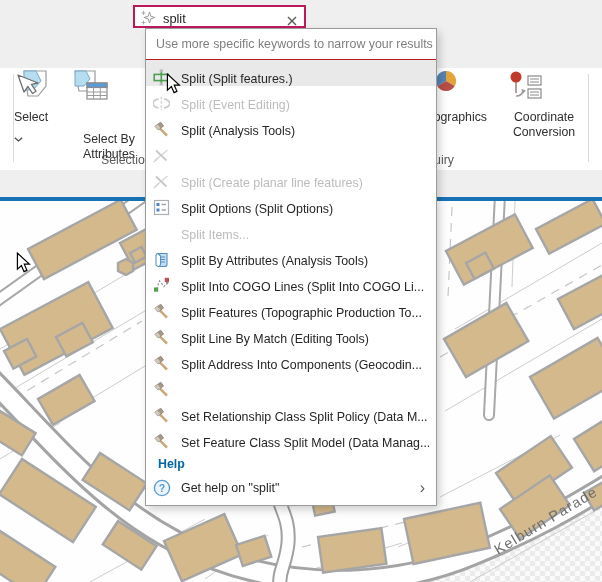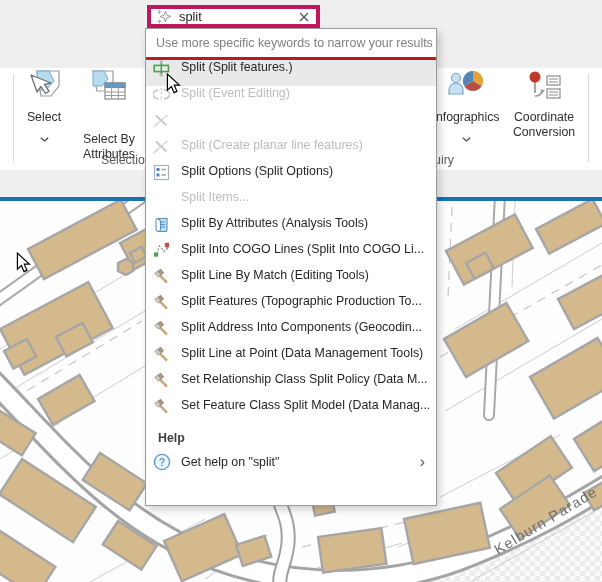--- a/index.html
+++ b/index.html
@@ -7,45 +7,45 @@
         font-family:"Liberation Sans","DejaVu Sans",sans-serif;background:#f0eff0;}
 
   
   .band-top{position:absolute;left:0;top:0;width:602px;height:68px;background:#f0eff0;}
   .ribbon{position:absolute;left:0;top:68px;width:602px;height:102px;background:#ffffff;}
   .ribbon-gap{position:absolute;left:0;top:170px;width:602px;height:27px;background:#f0eff0;}
   .blue-bar{position:absolute;left:0;top:197px;width:602px;height:4px;background:#1672b4;}
   .map{position:absolute;left:0;top:201px;width:602px;height:381px;background:#ffffff;}
 
   
-  .rb{position:absolute;display:flex;flex-direction:column;align-items:center;gap:2px;}
+  .rb{position:absolute;display:flex;flex-direction:column;align-items:flex-start;gap:2px;}
   .rb .lbl{font-size:12.3px;color:#2f2f2f;text-align:center;line-height:1.18;}
   .chev-dn{margin-top:1px;}
   .divider{position:absolute;width:1px;background:#dadada;}
   .grp-label{position:absolute;font-size:12.3px;color:#5a5a5a;white-space:nowrap;}
 
   
-  .search-box{position:absolute;left:147px;top:5px;width:173px;height:23px;background:#fff;
-              border:4px solid #be185d;display:flex;align-items:center;z-index:6;box-sizing:border-box;}
+  .search-box{position:absolute;left:133px;top:5px;width:173px;height:23px;background:#fff;
+              border:2px solid #be185d;display:flex;align-items:flex-end;z-index:6;box-sizing:border-box;}
   .search-box .sp{margin-left:5px;display:flex;}
   .search-box .val{font-size:12.8px;color:#1e1e1e;margin-left:7px;flex:1;}
   .search-box .x{margin-right:7px;display:flex;cursor:default;}
 
   
   .dropdown{position:absolute;left:145px;top:28px;width:292px;height:478px;background:#fff;
             border:1px solid #9b9b9b;box-shadow:3px 4px 8px rgba(0,0,0,.18);z-index:5;box-sizing:border-box;}
   .hint{height:31px;display:flex;align-items:center;padding-left:10px;color:#7f7f7f;
-        font-size:12.4px;border-bottom:3px solid #b91c1c;box-sizing:border-box;white-space:nowrap;}
-  .item{height:26px;display:flex;align-items:flex-start;padding-left:7px;font-size:12.4px;
+        font-size:12.4px;border-bottom:1px solid #b91c1c;box-sizing:border-box;white-space:nowrap;}
+  .item{height:26px;display:flex;align-items:flex-end;padding-left:7px;font-size:12.4px;
         color:#262626;white-space:nowrap;overflow:hidden;}
   .item .ic{width:17px;height:17px;margin-right:11px;flex:none;display:flex;
             align-items:center;justify-content:center;}
   .item.hl{background:#e9e9e9;}
   .item.dis{color:#bcbcbc;}
-  .help-hdr{height:24px;display:flex;align-items:flex-end;padding-left:12px;color:#404040;
+  .help-hdr{height:24px;display:flex;align-items:flex-end;padding-left:12px;color:#0369a1;
             font-weight:bold;font-size:12.4px;box-sizing:border-box;padding-bottom:3px;}
   .help-item{height:27px;display:flex;align-items:center;padding-left:7px;font-size:12.4px;color:#262626;}
   .help-item .ic{width:18px;height:18px;margin-right:10px;display:flex;align-items:center;justify-content:center;}
   .help-item .chev{margin-left:auto;margin-right:11px;color:#5a5a5a;font-size:16px;line-height:1;}
 
   .cursor{position:absolute;z-index:10;}
 </style>
 </head>
 <body>
 
@@ -247,20 +247,30 @@
         <div class="item dis">
           <span class="ic">
             <svg width="17" height="17" viewBox="0 0 17 17">
               <line x1="8.3" y1="2" x2="8.3" y2="15" stroke="#cfcfcf" stroke-width="1.3" stroke-dasharray="2.5 1.6"></line>
               <path d="M5.6 4.2 a5.6 4.3 0 0 0 0 8.6" fill="none" stroke="#cbcbcb" stroke-width="1.7"></path>
               <path d="M11 4.2 a5.6 4.3 0 0 1 0 8.6" fill="none" stroke="#cbcbcb" stroke-width="1.7"></path>
             </svg>
           </span>
           <span>Split (Event Editing)</span>
         </div>
+        <div class="item">
+          <span class="ic">
+            <svg width="17" height="17" viewBox="0 0 17 17">
+              <line x1="6.8" y1="7.4" x2="14" y2="14.6" stroke="#c9a87a" stroke-width="2.6"></line>
+              <polygon points="1.8,5.2 7.8,1.2 10.6,5 5.2,9 " fill="#a59886" stroke="#8b8174" stroke-width="0.8"></polygon>
+              <polygon points="1.8,5.2 4.4,3.4 7.4,6.8 5.2,9" fill="#cfc8bd"></polygon>
+            </svg>
+          </span>
+          <span>Split (Analysis Tools)</span>
+        </div>
         <div class="item dis">
           <span class="ic">
             <svg width="17" height="17" viewBox="0 0 17 17">
               <line x1="2" y1="13.5" x2="14.5" y2="3" stroke="#d6d6d6" stroke-width="1.3"></line>
               <line x1="3" y1="3.5" x2="13.5" y2="13.5" stroke="#c8c8c8" stroke-width="1.8"></line>
               <line x1="0.5" y1="15.2" x2="5.5" y2="11" stroke="#d6d6d6" stroke-width="1.3"></line>
             </svg>
           </span>
         </div>
         <div class="item dis">
@@ -315,51 +325,50 @@
           <span>Split Into COGO Lines (Split Into COGO Li...</span>
         </div>
         <div class="item">
           <span class="ic">
             <svg width="17" height="17" viewBox="0 0 17 17">
               <line x1="6.8" y1="7.4" x2="14" y2="14.6" stroke="#c9a87a" stroke-width="2.6"></line>
               <polygon points="1.8,5.2 7.8,1.2 10.6,5 5.2,9 " fill="#a59886" stroke="#8b8174" stroke-width="0.8"></polygon>
               <polygon points="1.8,5.2 4.4,3.4 7.4,6.8 5.2,9" fill="#cfc8bd"></polygon>
             </svg>
           </span>
+          <span>Split Features (Topographic Production To...</span>
+        </div>
+        <div class="item">
+          <span class="ic">
+            <svg width="17" height="17" viewBox="0 0 17 17">
+              <line x1="6.8" y1="7.4" x2="14" y2="14.6" stroke="#c9a87a" stroke-width="2.6"></line>
+              <polygon points="1.8,5.2 7.8,1.2 10.6,5 5.2,9 " fill="#a59886" stroke="#8b8174" stroke-width="0.8"></polygon>
+              <polygon points="1.8,5.2 4.4,3.4 7.4,6.8 5.2,9" fill="#cfc8bd"></polygon>
+            </svg>
+          </span>
           <span>Split Line By Match (Editing Tools)</span>
         </div>
         <div class="item">
           <span class="ic">
             <svg width="17" height="17" viewBox="0 0 17 17">
               <line x1="6.8" y1="7.4" x2="14" y2="14.6" stroke="#c9a87a" stroke-width="2.6"></line>
               <polygon points="1.8,5.2 7.8,1.2 10.6,5 5.2,9 " fill="#a59886" stroke="#8b8174" stroke-width="0.8"></polygon>
               <polygon points="1.8,5.2 4.4,3.4 7.4,6.8 5.2,9" fill="#cfc8bd"></polygon>
             </svg>
           </span>
-          <span>Split Features (Topographic Production To...</span>
-        </div>
-        <div class="item">
-          <span class="ic">
-            <svg width="17" height="17" viewBox="0 0 17 17">
-              <line x1="6.8" y1="7.4" x2="14" y2="14.6" stroke="#c9a87a" stroke-width="2.6"></line>
-              <polygon points="1.8,5.2 7.8,1.2 10.6,5 5.2,9 " fill="#a59886" stroke="#8b8174" stroke-width="0.8"></polygon>
-              <polygon points="1.8,5.2 4.4,3.4 7.4,6.8 5.2,9" fill="#cfc8bd"></polygon>
-            </svg>
-          </span>
           <span>Split Address Into Components (Geocodin...</span>
         </div>
         <div class="item">
           <span class="ic">
             <svg width="17" height="17" viewBox="0 0 17 17">
               <line x1="6.8" y1="7.4" x2="14" y2="14.6" stroke="#c9a87a" stroke-width="2.6"></line>
               <polygon points="1.8,5.2 7.8,1.2 10.6,5 5.2,9 " fill="#a59886" stroke="#8b8174" stroke-width="0.8"></polygon>
               <polygon points="1.8,5.2 4.4,3.4 7.4,6.8 5.2,9" fill="#cfc8bd"></polygon>
             </svg>
           </span>
-          <span>Split Line at Point (Data Management Tools)</span>
         </div>
         <div class="item">
           <span class="ic">
             <svg width="17" height="17" viewBox="0 0 17 17">
               <line x1="6.8" y1="7.4" x2="14" y2="14.6" stroke="#c9a87a" stroke-width="2.6"></line>
               <polygon points="1.8,5.2 7.8,1.2 10.6,5 5.2,9 " fill="#a59886" stroke="#8b8174" stroke-width="0.8"></polygon>
               <polygon points="1.8,5.2 4.4,3.4 7.4,6.8 5.2,9" fill="#cfc8bd"></polygon>
             </svg>
           </span>
           <span>Set Relationship Class Split Policy (Data M...</span>

